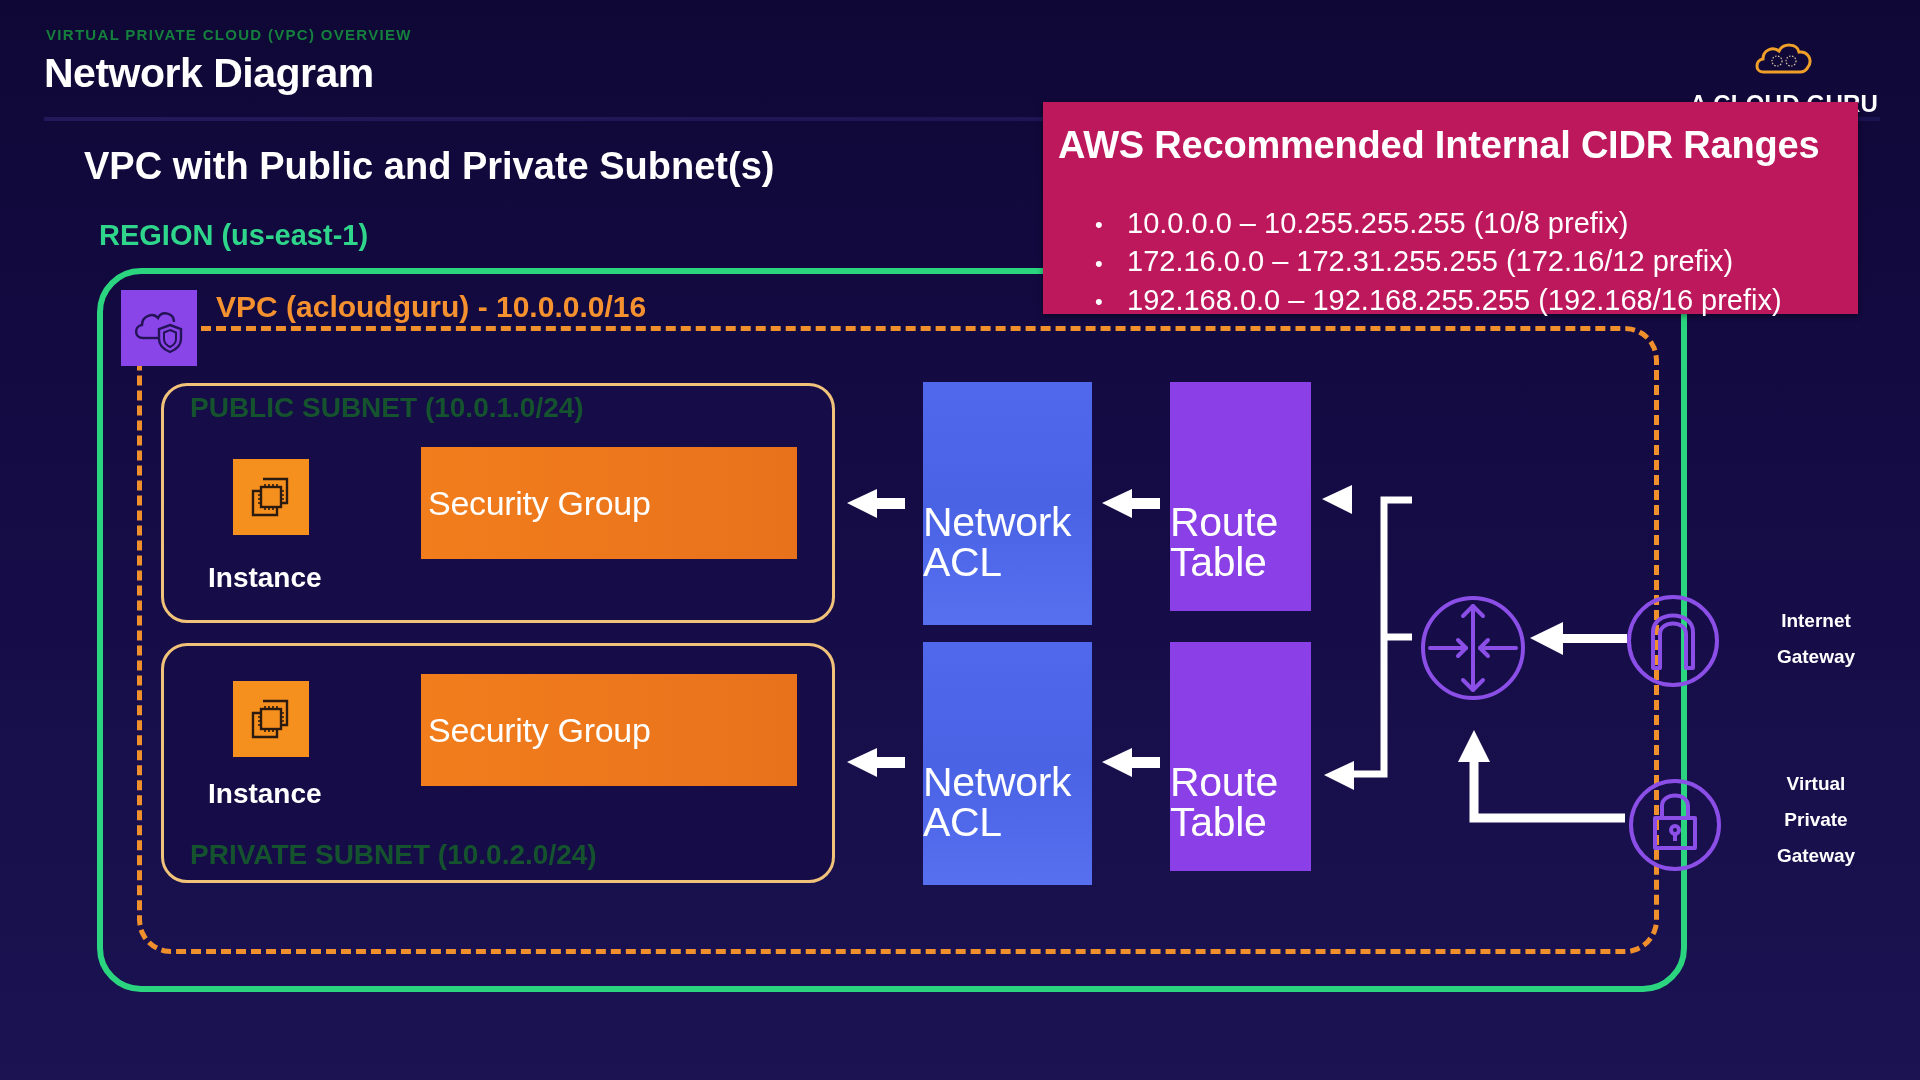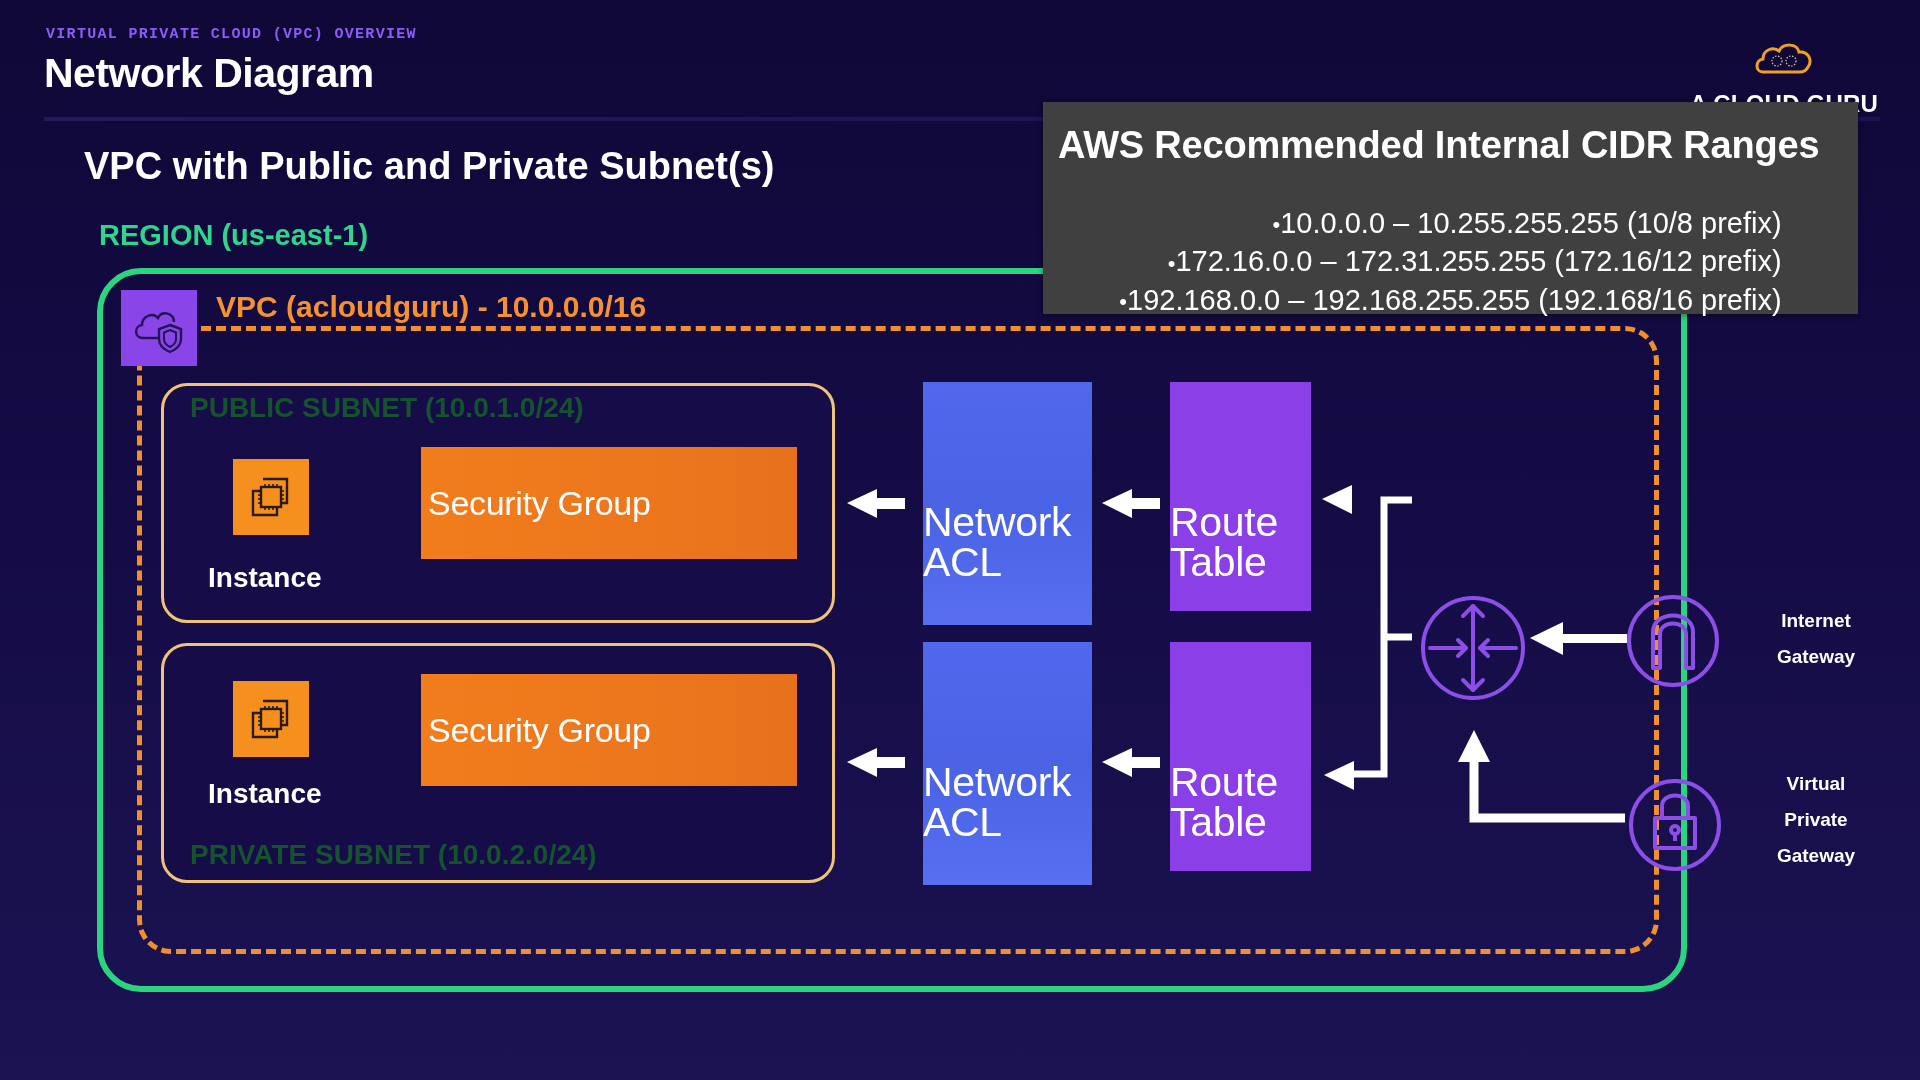--- a/index.html
+++ b/index.html
@@ -2,21 +2,21 @@
 <html><head>
   <meta charset="utf-8">
   <style>
     html, body { margin: 0; padding: 0; }
     body {
       width: 1920px; height: 1080px; overflow: hidden; position: relative;
       background: linear-gradient(180deg, #0f0836 0%, #140b44 40%, #1b1352 100%);
       font-family: "Liberation Sans", sans-serif; color: #ffffff;
     }
     .abs { position: absolute; }
-    #kicker { left: 46px; top: 26px; font-size: 15px; font-weight: 700; letter-spacing: 1.3px; color: #8b5cf6; font-family: Liberation Mono, monospace; }
+    #kicker { left: 46px; top: 26px; font-size: 15px; font-weight: 700; letter-spacing: 1.3px; color: #15803d; }
     #title { left: 44px; top: 50px; font-size: 41px; font-weight: 700; letter-spacing: -0.5px; color: #ffffff; }
     #header-rule { left: 44px; top: 117px; width: 1836px; height: 4px; background: linear-gradient(90deg, #23195a, #1b1250); }
     #brand { right: 42px; top: 40px; display: flex; align-items: center; gap: 14px; flex-direction: column; }
     #brand-name { font-size: 24px; font-weight: 700; color: #ffffff; letter-spacing: 0.2px; }
     #subtitle { left: 84px; top: 145px; font-size: 38px; font-weight: 700; color: #ffffff; }
     #region-label { left: 99px; top: 219px; font-size: 29px; font-weight: 700; color: #2fd58a; }
     #region-box { left: 97px; top: 268px; width: 1590px; height: 724px; border: 6px solid #2bd47f; border-radius: 44px; box-sizing: border-box; }
     #vpc-box { left: 137px; top: 326px; width: 1522px; height: 628px; border: 5px dashed #f0902d; border-radius: 34px; box-sizing: border-box; }
     #vpc-icon { left: 121px; top: 290px; width: 76px; height: 76px; background: #8a45e8; display: flex; align-items: center; justify-content: center; }
     #vpc-label { left: 204px; top: 290px; font-size: 30px; font-weight: 700; color: #f5922f; margin-left: 12px; }
@@ -24,21 +24,21 @@
     #public-subnet { left: 161px; top: 383px; width: 674px; height: 240px; }
     #private-subnet { left: 161px; top: 643px; width: 674px; height: 240px; }
     .subnet-label { font-size: 28px; font-weight: 700; color: #14532d; }
     .instance-icon { width: 76px; height: 76px; background: #f5901e; display: flex; align-items: center; justify-content: center; }
     .instance-label { font-size: 28px; font-weight: 700; color: #ffffff; }
     .sg { width: 376px; height: 112px; background: linear-gradient(90deg, #f27d1c, #e8721c); display: flex; align-items: center; }
     .sg span { font-size: 34px; color: #ffffff; padding-left: 7px; letter-spacing: -0.3px; }
     .acl { width: 169px; height: 243px; background: linear-gradient(180deg, #5068ec, #4a62e4 50%, #5670f0); }
     .rt { width: 141px; height: 229px; background: #8a40e6; }
     .blocktext { font-size: 41px; line-height: 40px; color: #ffffff; padding-left: 0; letter-spacing: -0.3px; margin-top: 40px; }
-    #cidr-box { left: 1043px; top: 102px; width: 815px; height: 212px; background: #404040; box-shadow: 0 2px 6px rgba(0,0,0,0.4); text-align: right; }
+    #cidr-box { left: 1043px; top: 102px; width: 815px; height: 212px; background: #be185d; box-shadow: 0 2px 6px rgba(0,0,0,0.4); }
     #cidr-title { left: 15px; top: 22px; font-size: 38px; font-weight: 700; color: #ffffff; white-space: nowrap; letter-spacing: -0.2px; }
     #cidr-list { left: 40px; top: 91px; margin: 12px; padding: 0; list-style: none; }
     #cidr-list li { font-size: 29px; line-height: 36px; color: #ffffff; white-space: nowrap; }
     #cidr-list li::before { content: "\2022"; display: inline-block; width: 32px; font-size: 22px; vertical-align: middle; }
     .gw-label { font-size: 19px; font-weight: 700; text-align: center; line-height: 36px; color: #ffffff; }
     svg { position: absolute; left: 0; top: 0; }
   </style>
 </head>
 <body>
 

